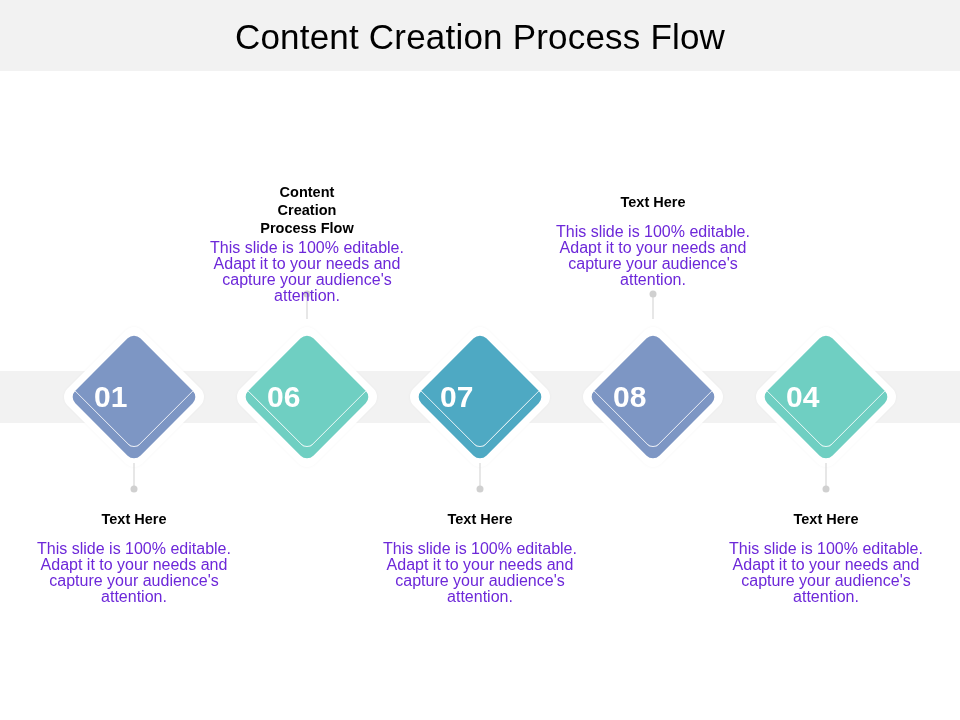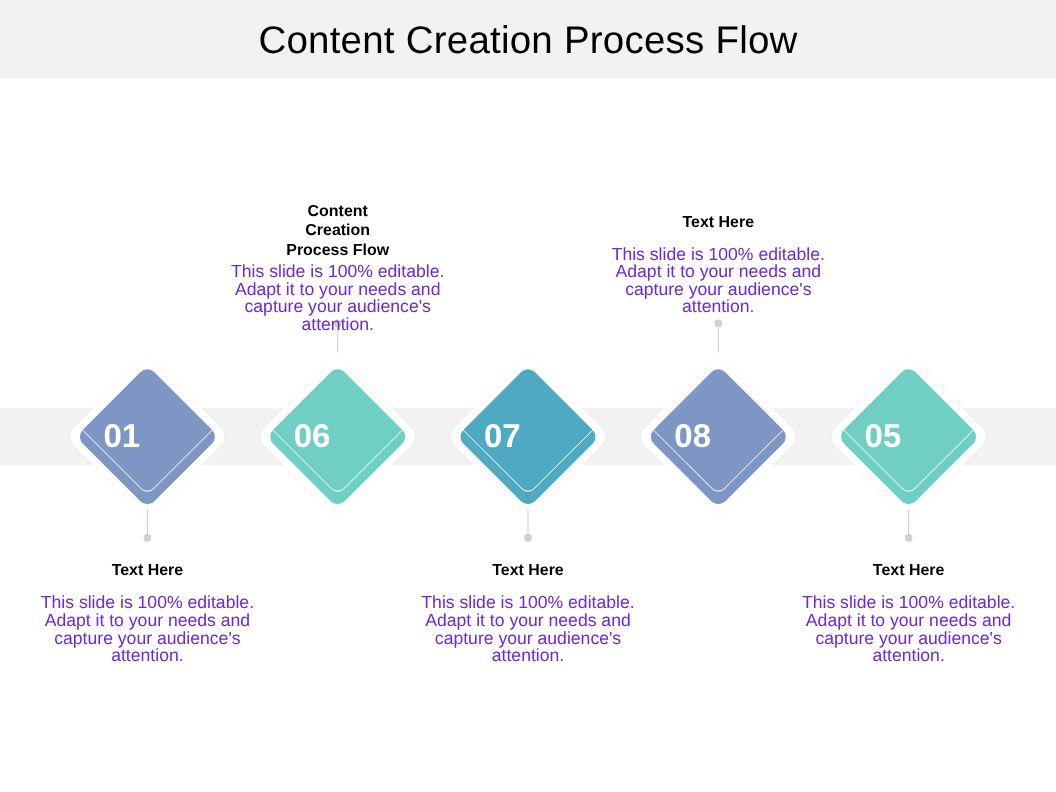--- a/index.html
+++ b/index.html
@@ -133,20 +133,20 @@
     <div class="head">Text Here</div>
     <div class="body" style="margin-top:13px;">This slide is 100% editable. Adapt it to your needs and capture your audience's attention.</div>
   </div>
 </div>
 
 <div class="step" style="left:826px; top:397px;">
   <div class="halo"></div>
   <div class="diamond" style="background:#6fcfc2;">
       <div class="inner"></div>
     </div>
-  <div class="num">05</div>
+  <div class="num">04</div>
   <div class="connector" style="left:0; top:66px; height:24px;"></div>
   <div class="dot" style="left:0; top:92px;"></div>
   <div class="textblock" style="left:0; top:113px;">
     <div class="head">Text Here</div>
     <div class="body" style="margin-top:13px;">This slide is 100% editable. Adapt it to your needs and capture your audience's attention.</div>
   </div>
 </div>
 
 </body></html>

